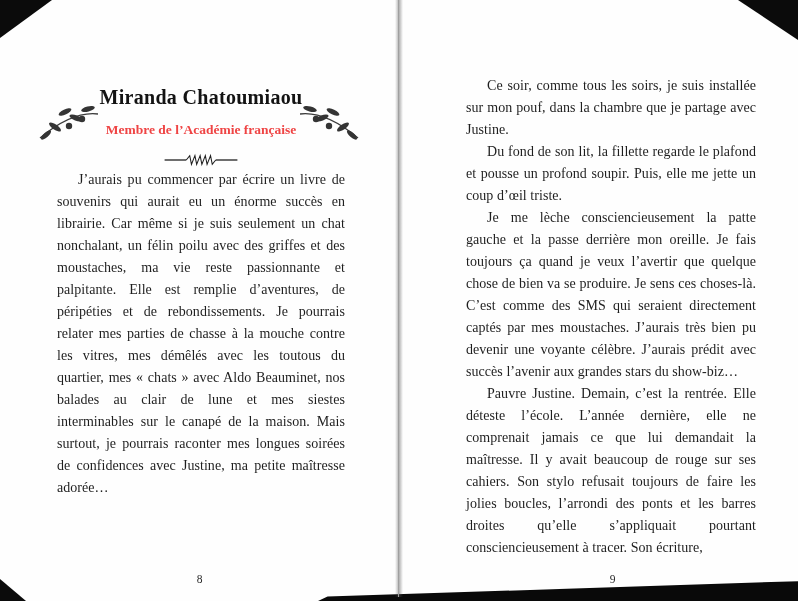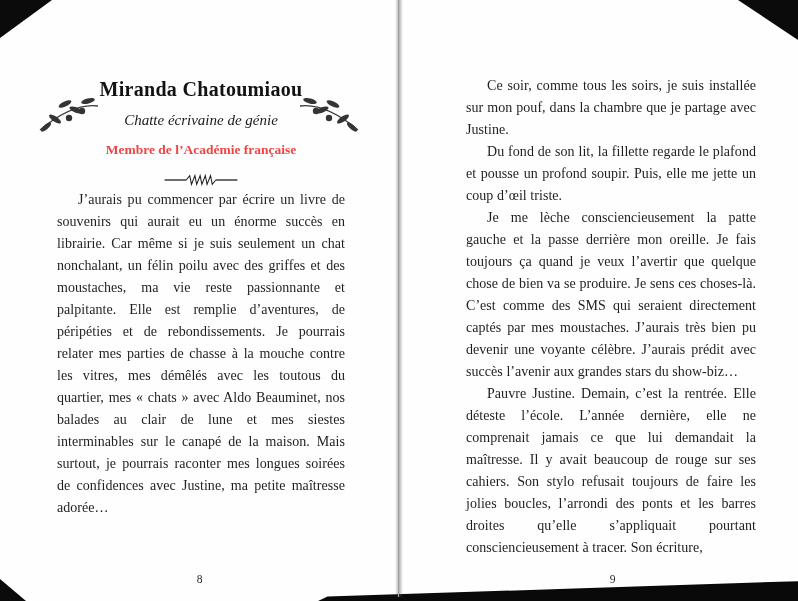--- a/index.html
+++ b/index.html
@@ -22,21 +22,21 @@
     background: #090909;
     clip-path: polygon(0 100%, 2% 80%, 55% 42%, 100% 10%, 100% 100%);
   }
   .gutter {
     position: absolute; left: 395px; top: 0; bottom: 4px; width: 8px;
     background: linear-gradient(to right, rgba(120,120,120,0) 0%, rgba(80,80,80,0.45) 50%, rgba(120,120,120,0) 100%);
   }
   .gutter-line { position: absolute; left: 398px; top: 0; bottom: 4px; width: 1px; background: #9f9f9f; }
 
   .page { position: absolute; top: 0; height: 601px; width: 399px; box-sizing: border-box; }
-  .page-left  { left: 0;   padding: 8px 54px 0 57px; }
+  .page-left  { left: 0;   padding: 16px 54px 0 57px; }
   .page-right { left: 413px; padding: 16px 56px 0 53px; }
 
   .chapter-header { position: relative; margin-top: 70px; text-align: center; }
   .chapter-title { font-size: 20px; font-weight: bold; letter-spacing: 0.3px; margin: 0; color: #131313; }
   .chapter-subtitle { font-style: italic; font-size: 15px; margin-top: 11px; color: #1a1a1a; }
   .chapter-affiliation { font-weight: bold; font-size: 13.5px; margin-top: 13px; color: #ef4444; }
 
   .branch { position: absolute; top: 18px; width: 64px; height: 52px; }
   .branch-left  { left: -21px; }
   .branch-right { right: -17px; transform: scaleX(-1); }
@@ -83,21 +83,20 @@
             <ellipse cx="29" cy="8" rx="7" ry="2.6" transform="rotate(-26 29 8)"></ellipse>
             <ellipse cx="19" cy="23" rx="7" ry="2.6" transform="rotate(34 19 23)"></ellipse>
             <ellipse cx="10" cy="31" rx="6.5" ry="2.4" transform="rotate(-42 10 31)"></ellipse>
             <circle cx="46" cy="15" r="3.2"></circle>
             <circle cx="33" cy="22" r="3.2"></circle>
           </g>
         </svg>
       </div>
       <div class="title-block">
         <h1 class="chapter-title">Miranda Chatoumiaou</h1>
-        <div class="chapter-subtitle">Chatte écrivaine de génie</div>
         <div class="chapter-affiliation">Membre de l’Académie française</div>
       </div>
       <div class="branch branch-right">
         <svg width="64" height="52" viewBox="0 0 64 52">
           <g stroke="#3b3b3b" fill="none" stroke-width="1.3">
             <path d="M62,10 C46,8 28,14 4,34"></path>
           </g>
           <g fill="#343434">
             <ellipse cx="52" cy="5" rx="7" ry="2.6" transform="rotate(-14 52 5)"></ellipse>
             <ellipse cx="40" cy="14" rx="7" ry="2.6" transform="rotate(22 40 14)"></ellipse>

